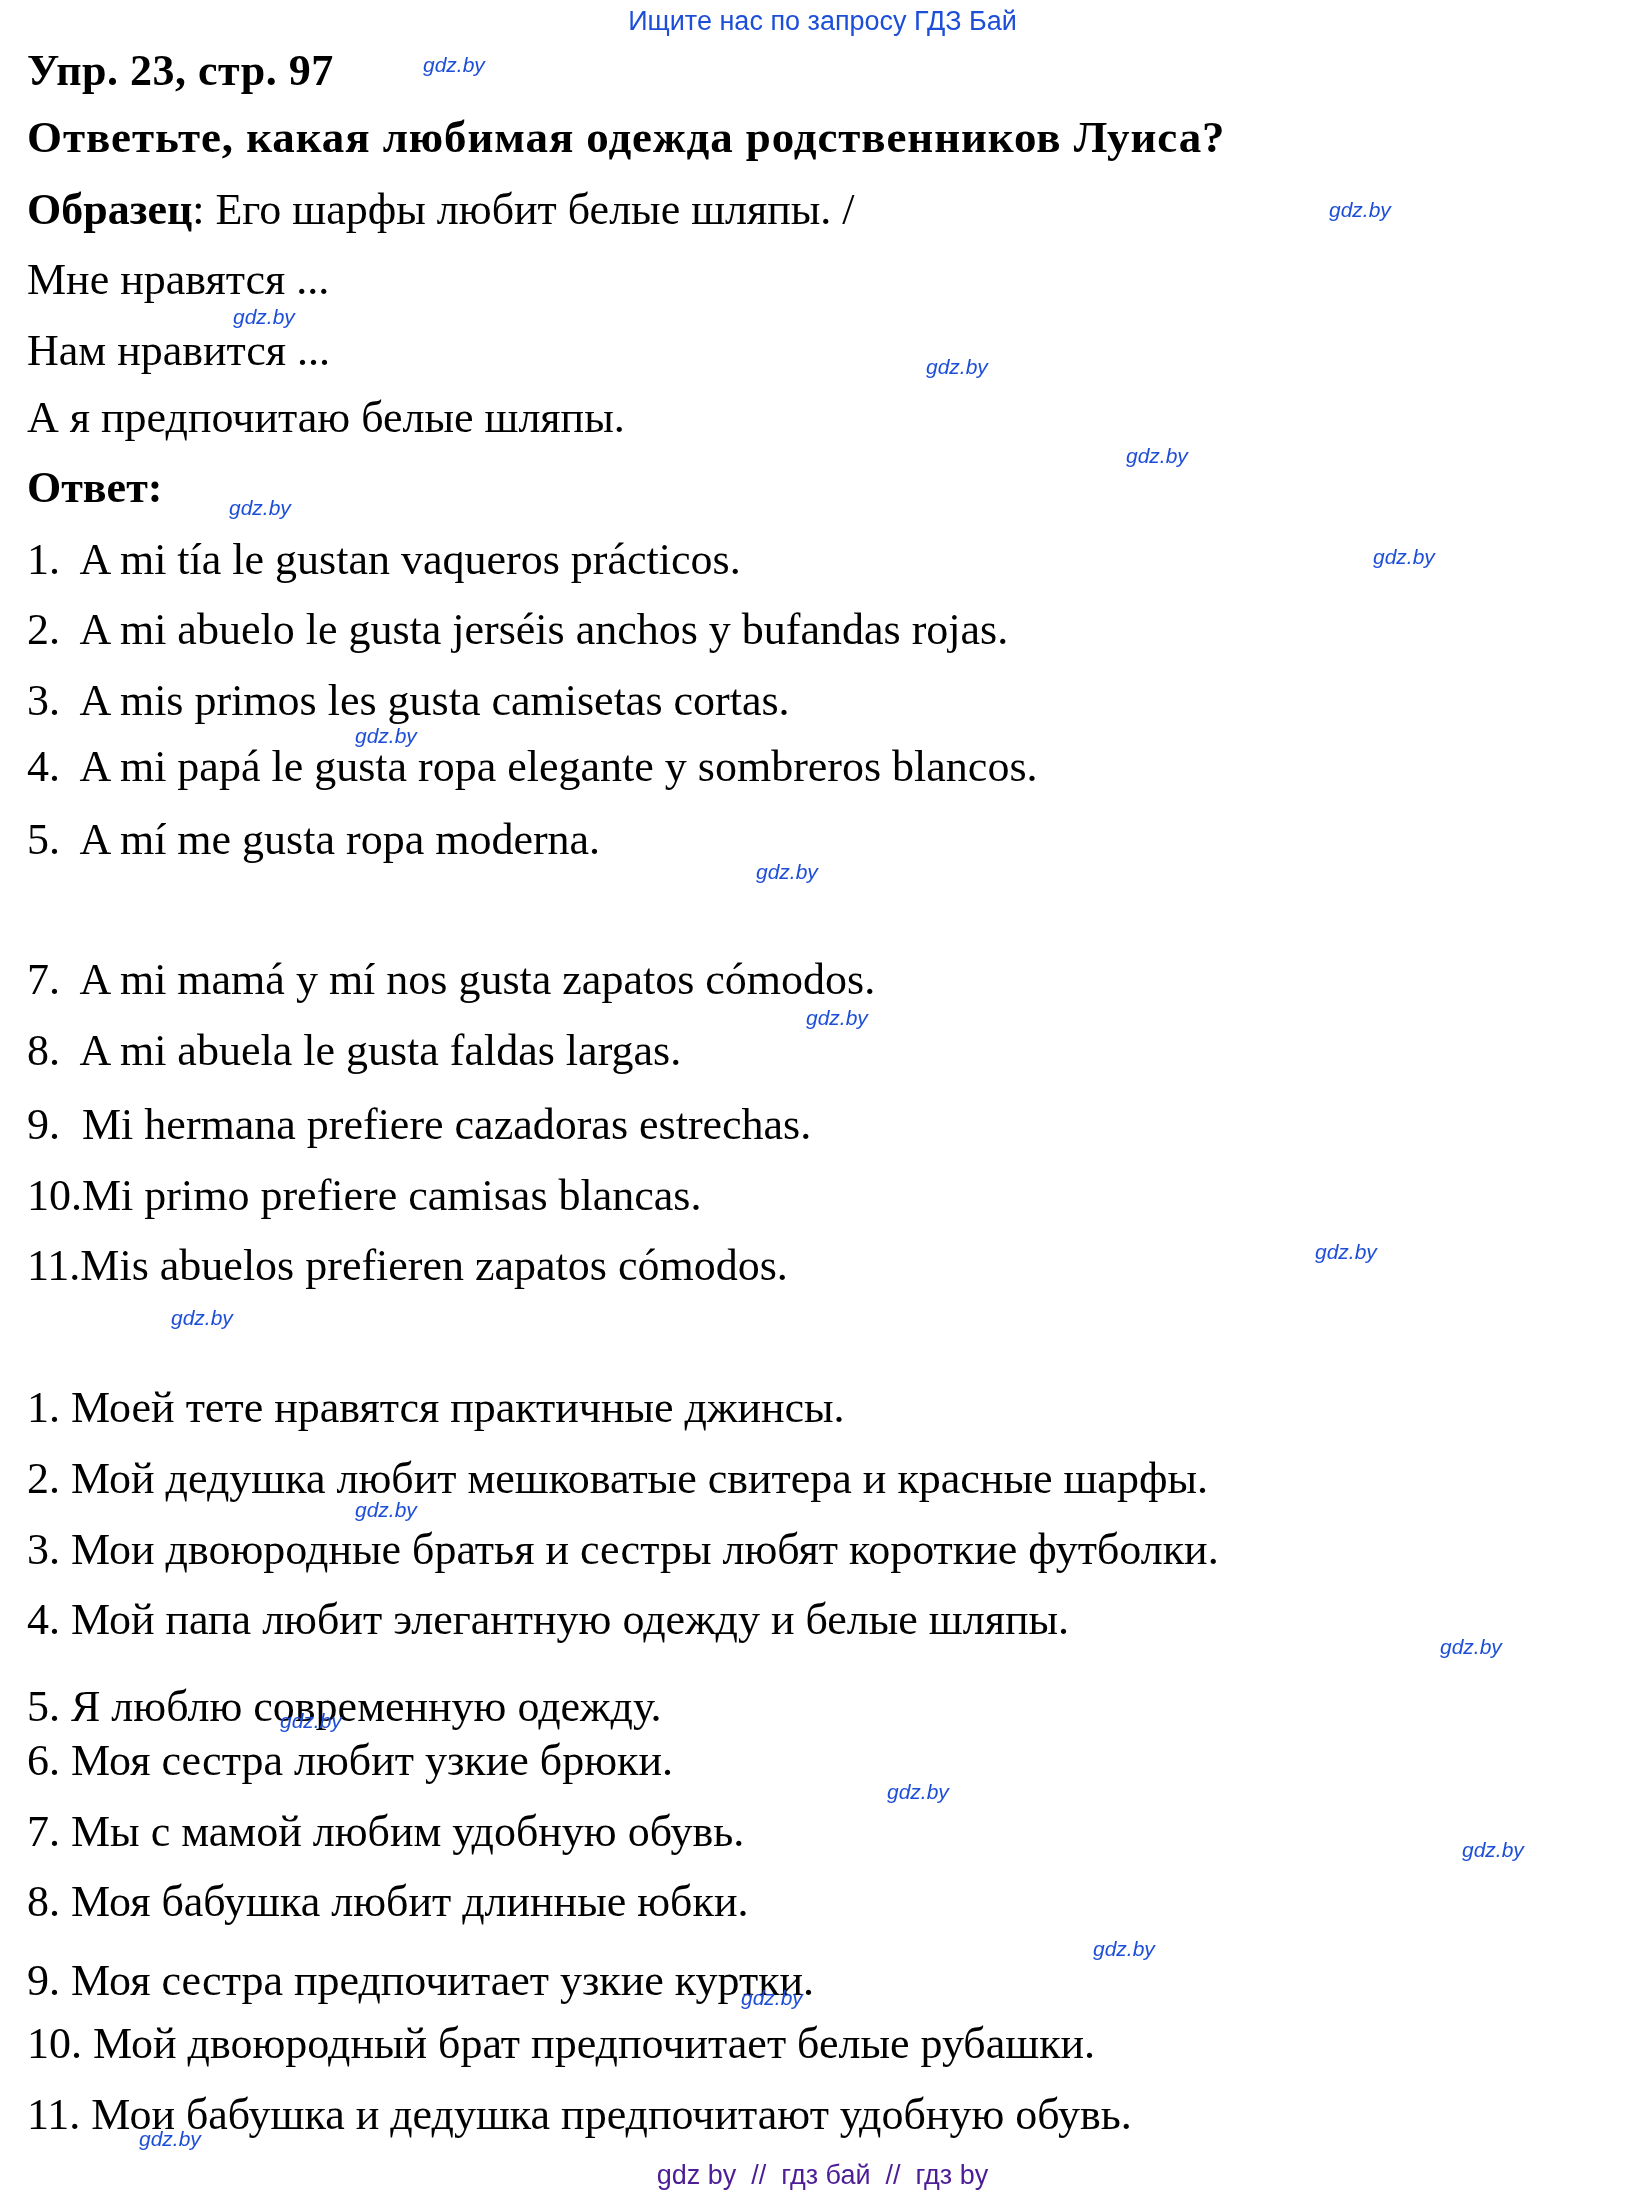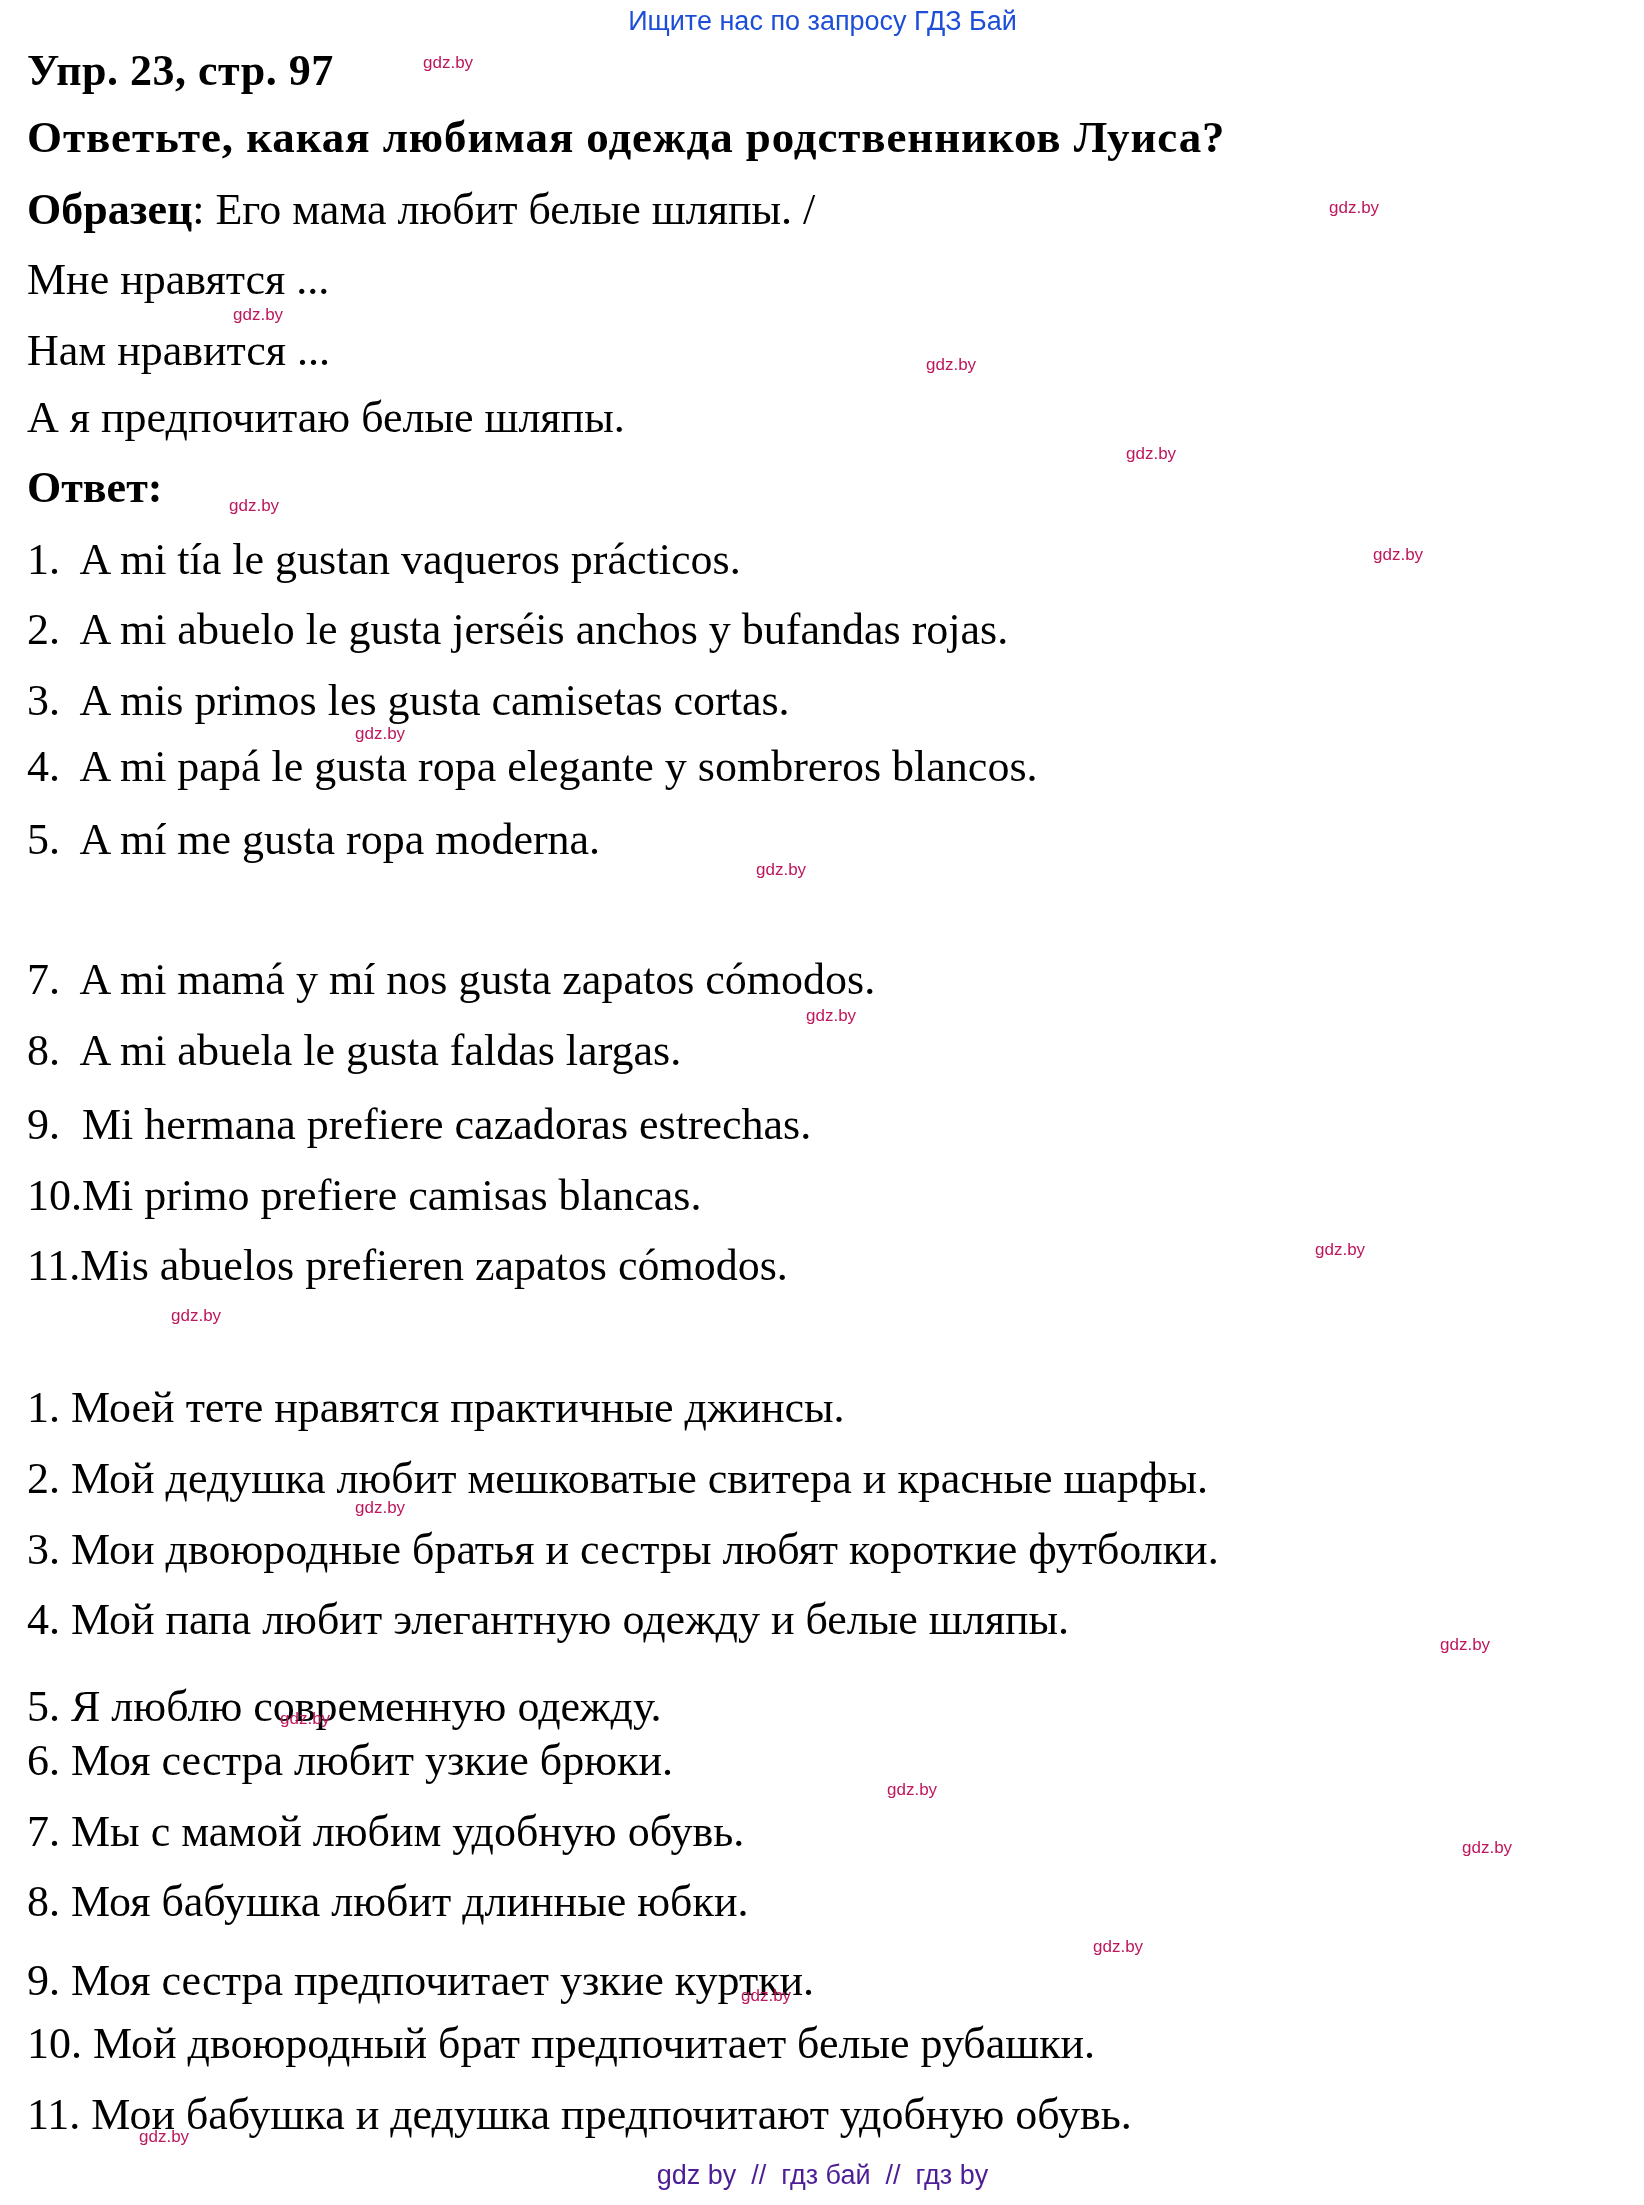--- a/index.html
+++ b/index.html
@@ -36,23 +36,24 @@
     position: absolute;
     top: 5.5px;
     font-family: "Liberation Sans", "DejaVu Sans", sans-serif;
     font-size: 27px;
     color: #1d4ed8;
     white-space: pre;
   }
   .wm {
     position: absolute;
     font-family: "Liberation Sans", "DejaVu Sans", sans-serif;
-    font-size: 17px;
-    color: #be185d;
+    font-size: 21px;
+    color: #1d4ed8;
     white-space: pre;
+    font-style: italic;
   }
   .footer {
     position: absolute;
     top: 2160px;
     font-family: "Liberation Sans", "DejaVu Sans", sans-serif;
     font-size: 27px;
     color: #4c1d95;
     white-space: pre;
   }
 </style>
@@ -60,21 +61,21 @@
 <body>
 
 <div class="page">
 
   <div class="promo centered">Ищите нас по запросу ГДЗ Бай</div>
 
   <div class="line title-line" style="top:46px;">Упр. 23, стр. 97</div>
 
   <div class="line task-line" style="top:112px;">Ответьте, какая любимая одежда родственников Луиса?</div>
 
-  <div class="line" style="top:185px;"><span class="bold">Образец</span><span>: Его мама любит белые шляпы. /</span></div>
+  <div class="line" style="top:185px;"><span class="bold">Образец</span><span>: Его шарфы любит белые шляпы. /</span></div>
 
   <div class="line" style="top:255px;">Мне нравятся ...</div>
   <div class="line" style="top:326px;">Нам нравится ...</div>
   <div class="line" style="top:393px;">А я предпочитаю белые шляпы.</div>
 
   <div class="line bold" style="top:463px;">Ответ:</div>
 
   <div class="line" style="top:535px;">1.  A mi tía le gustan vaqueros prácticos.</div>
   <div class="line" style="top:605px;">2.  A mi abuelo le gusta jerséis anchos y bufandas rojas.</div>
   <div class="line" style="top:676px;">3.  A mis primos les gusta camisetas cortas.</div>

